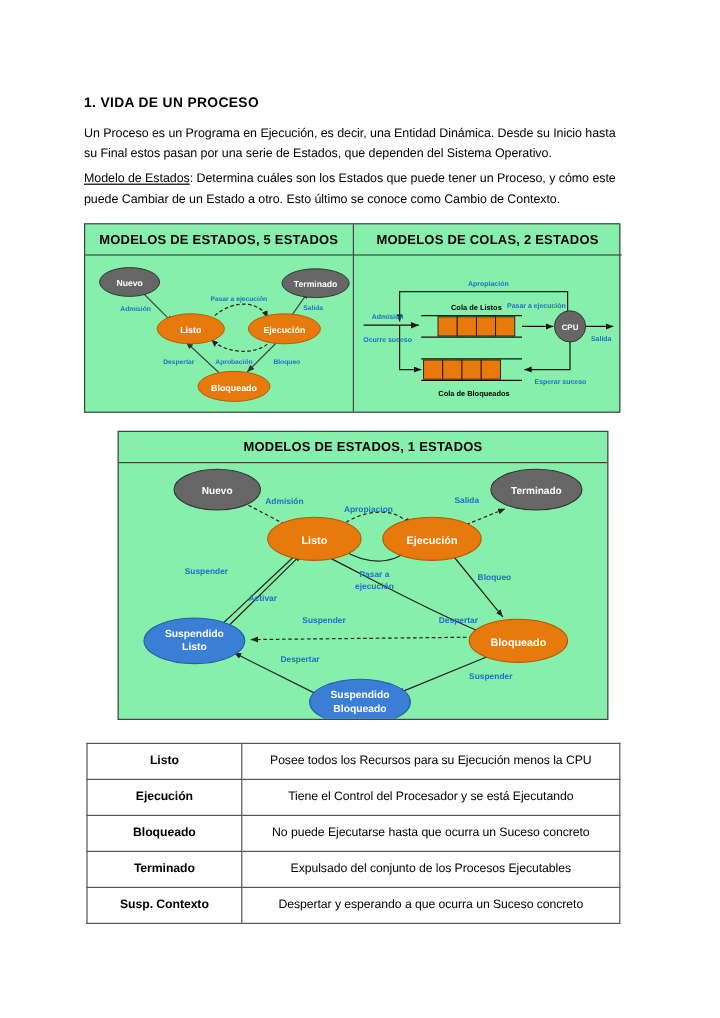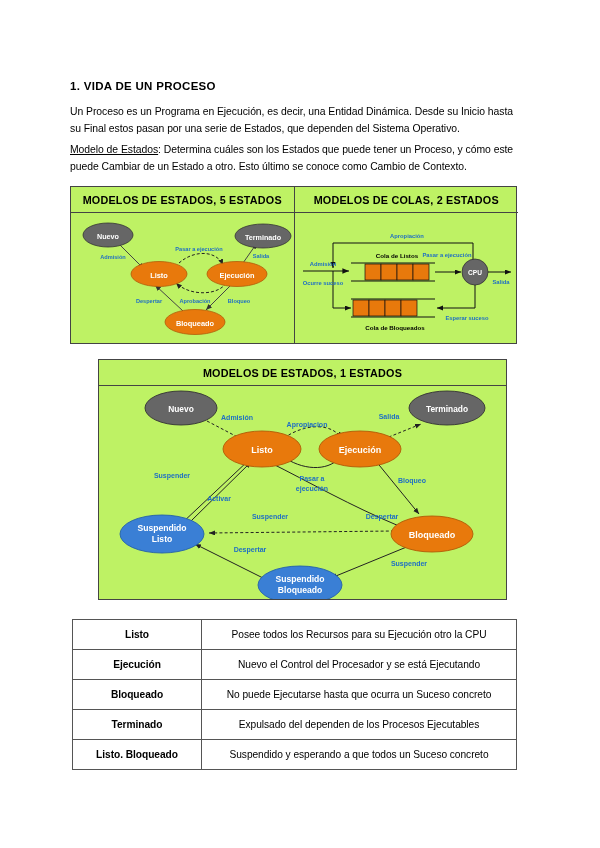--- a/index.html
+++ b/index.html
@@ -42,21 +42,21 @@
   }
   .para1 { top: 92px; }
   .para2 { top: 130px; }
   .underline-word { text-decoration: underline; }
 
   
   .frame {
     position: absolute;
     border: 1.6px solid #444;
     box-sizing: border-box;
-    background: #bef264;
+    background: #86efac;
   }
   .frame-head {
     box-sizing: border-box;
     border-bottom: 1.6px solid #444;
     text-align: center;
     font-weight: bold;
     font-size: 10.8px;
     letter-spacing: 0.2px;
     display: flex;
     align-items: center;
@@ -292,34 +292,34 @@
         <text class="e-label" x="151" y="166" font-size="7">Despertar</text>
         <text class="e-label" x="310" y="180" font-size="7">Suspender</text>
       </svg>
     </div>
   </div>
 
   <table id="deftable">
     <tbody>
       <tr>
         <td class="term">Listo</td>
-        <td>Posee todos los Recursos para su Ejecución otro la CPU</td>
+        <td>Posee todos los Recursos para su Ejecución menos la CPU</td>
       </tr>
       <tr>
         <td class="term">Ejecución</td>
-        <td>Nuevo el Control del Procesador y se está Ejecutando</td>
+        <td>Tiene el Control del Procesador y se está Ejecutando</td>
       </tr>
       <tr>
         <td class="term">Bloqueado</td>
         <td>No puede Ejecutarse hasta que ocurra un Suceso concreto</td>
       </tr>
       <tr>
         <td class="term">Terminado</td>
-        <td>Expulsado del dependen de los Procesos Ejecutables</td>
-      </tr>
-      <tr>
-        <td class="term">Listo. Bloqueado</td>
-        <td>Suspendido y esperando a que todos un Suceso concreto</td>
+        <td>Expulsado del conjunto de los Procesos Ejecutables</td>
+      </tr>
+      <tr>
+        <td class="term">Susp. Contexto</td>
+        <td>Despertar y esperando a que ocurra un Suceso concreto</td>
       </tr>
     </tbody>
   </table>
 
 </div>
 
 </body></html>

